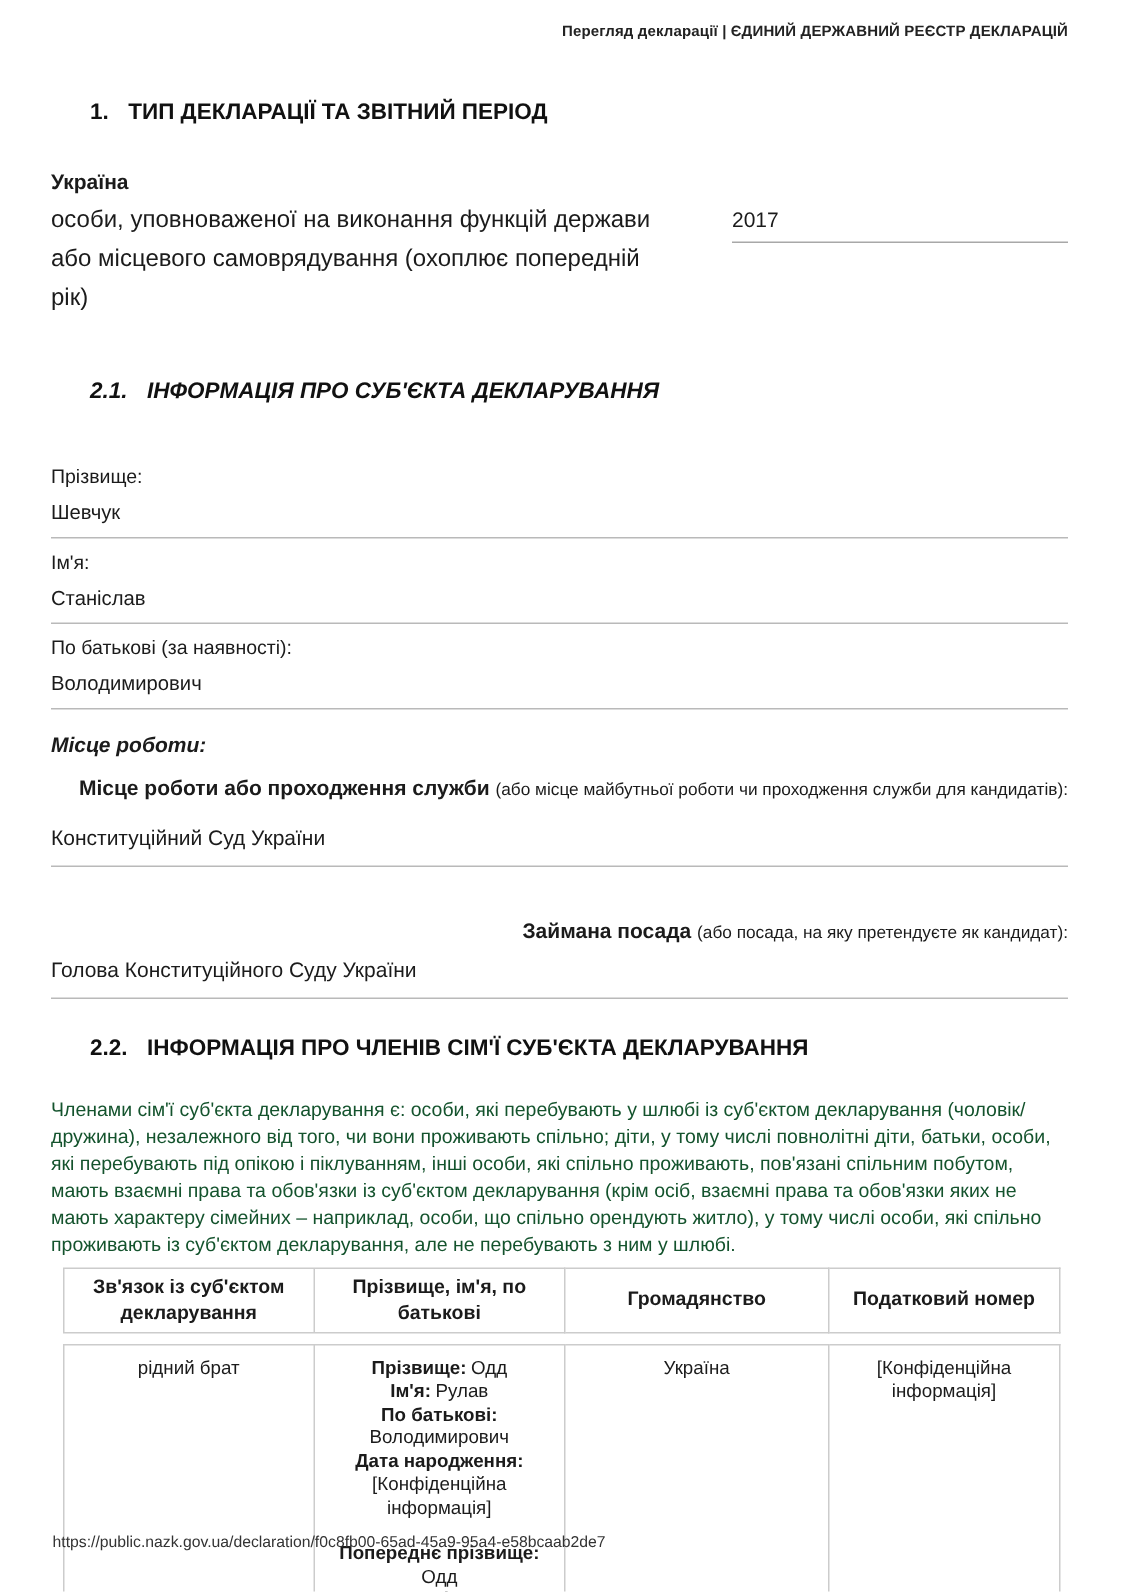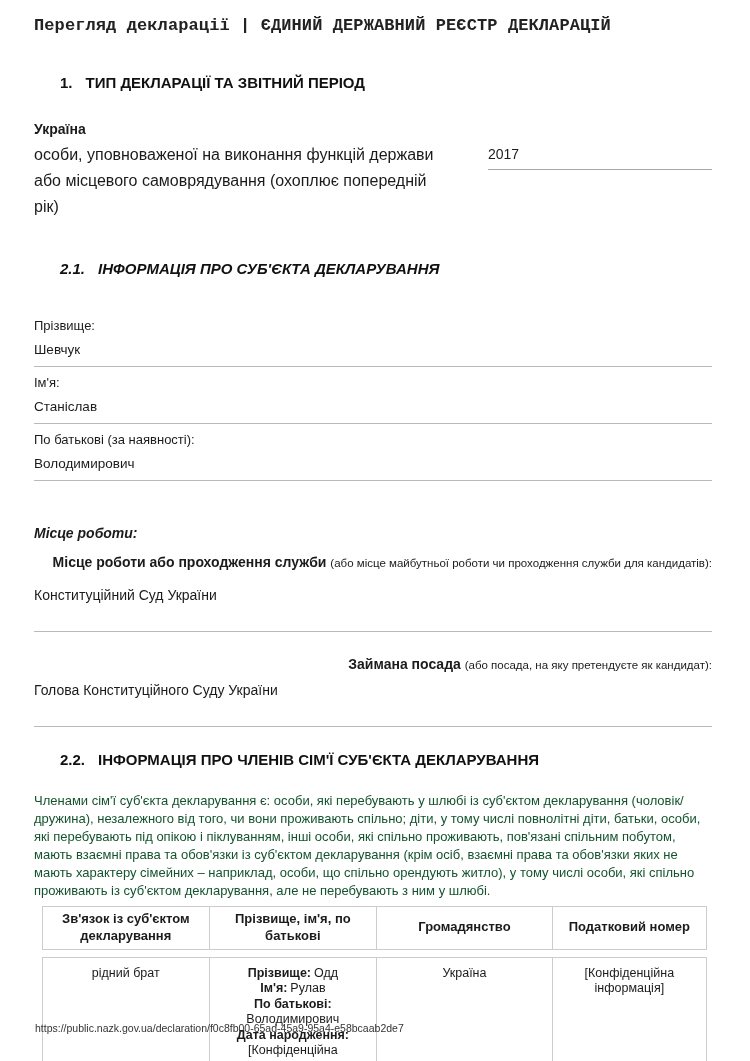--- a/index.html
+++ b/index.html
@@ -8,26 +8,25 @@
     width: 750px; height: 1061px;
     background: #ffffff;
     color: #1b1b1b;
     font-family: "Liberation Sans", sans-serif;
     position: relative;
     overflow: hidden;
   }
   .page { padding: 16px 38px 0 34px; }
 
   .top-header {
-    text-align: left;
-    font-size: 17px;
+    text-align: right;
+    font-size: 10px;
     font-weight: bold;
     color: #222;
     letter-spacing: 0.1px;
-    font-family: Liberation Mono, monospace;
   }
 
   .section-heading {
     display: flex;
     font-size: 15px;
     font-weight: bold;
     color: #111;
   }
   .sec-num { margin-left: 26px; margin-right: 13px; }
   .h1 { margin-top: 39px; }
@@ -49,29 +48,29 @@
 
   .fields { margin-top: 33px; }
   .field-label { font-size: 13px; padding-top: 8px; }
   .field-value {
     font-size: 13.5px;
     margin-top: 9px;
     padding-bottom: 9px;
     border-bottom: 1px solid #b9b9b9;
   }
 
-  .work-title { margin-top: 44px; font-size: 14px; font-weight: bold; font-style: italic; }
+  .work-title { margin-top: 15px; font-size: 14px; font-weight: bold; font-style: italic; }
   .combo-label { margin-top: 13px; font-size: 14px; font-weight: bold; text-align: right; }
   .combo-label .note { font-size: 11.5px; font-weight: normal; }
   .combo-value {
     margin-top: 17px; font-size: 14px;
-    padding-bottom: 28px;
+    padding-bottom: 11px;
     border-bottom: 1px solid #b9b9b9;
   }
-  .pos-label { margin-top: 24px; }
+  .pos-label { margin-top: 34px; }
   .pos-value { margin-top: 10px; }
 
   .family-desc {
     margin-top: 24px;
     font-size: 13px;
     line-height: 18px;
     color: #14532d;
   }
 
   table.family {

